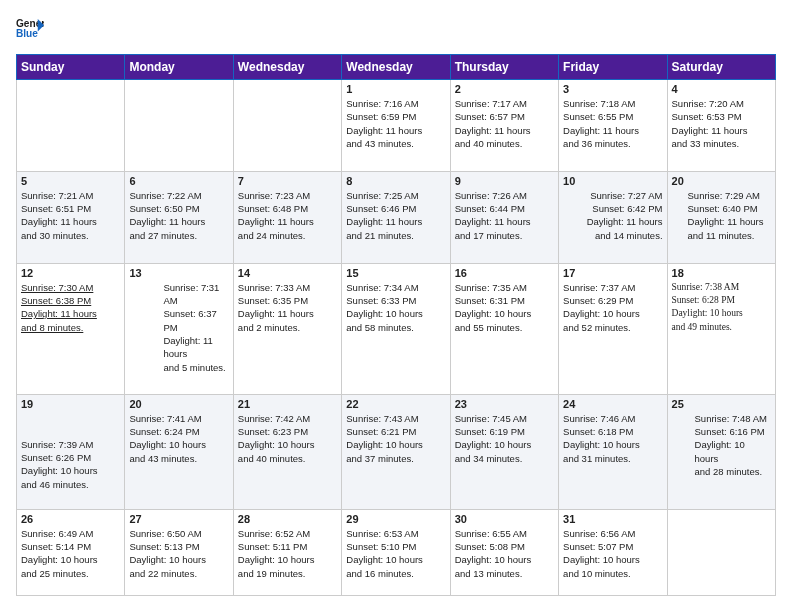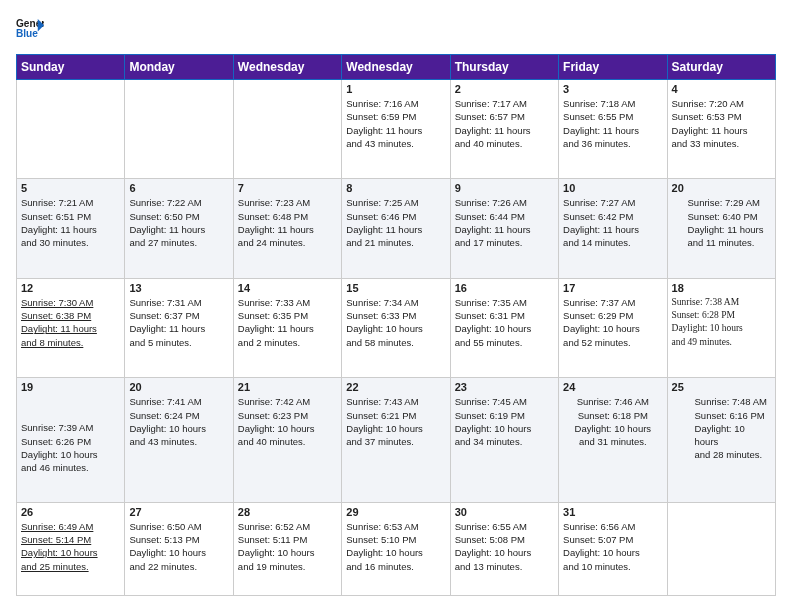--- a/index.html
+++ b/index.html
@@ -185,21 +185,21 @@
           </td>
           <td>
             <div class="day-num">9</div>
             <div class="day-info" style="white-space: pre-line;">Sunrise: 7:26 AM
 Sunset: 6:44 PM
 Daylight: 11 hours
 and 17 minutes.</div>
           </td>
           <td>
             <div class="day-num">10</div>
-            <div class="day-info" style="white-space: pre-line;">Sunrise: 7:27 AM
+            <div class="day-info" style="white-space: pre-line; text-align: right;">Sunrise: 7:27 AM
 Sunset: 6:42 PM
 Daylight: 11 hours
 and 14 minutes.</div>
           </td>
           <td>
             <div class="day-num">20</div>
             <div class="day-info" style="white-space: pre-line; margin-left: 16px;">Sunrise: 7:29 AM
 Sunset: 6:40 PM
 Daylight: 11 hours
 and 11 minutes.</div>
@@ -208,21 +208,21 @@
         <tr>
           <td>
             <div class="day-num">12</div>
             <div class="day-info" style="white-space: pre-line; text-decoration: underline;">Sunrise: 7:30 AM
 Sunset: 6:38 PM
 Daylight: 11 hours
 and 8 minutes.</div>
           </td>
           <td>
             <div class="day-num">13</div>
-            <div class="day-info" style="white-space: pre-line;">Sunrise: 7:31 AM
+            <div class="day-info" style="white-space: pre-line; margin-left: 34px;">Sunrise: 7:31 AM
 Sunset: 6:37 PM
 Daylight: 11 hours
 and 5 minutes.</div>
           </td>
           <td>
             <div class="day-num">14</div>
             <div class="day-info" style="white-space: pre-line;">Sunrise: 7:33 AM
 Sunset: 6:35 PM
 Daylight: 11 hours
 and 2 minutes.</div>
@@ -287,37 +287,37 @@
           </td>
           <td>
             <div class="day-num">23</div>
             <div class="day-info" style="white-space: pre-line;">Sunrise: 7:45 AM
 Sunset: 6:19 PM
 Daylight: 10 hours
 and 34 minutes.</div>
           </td>
           <td>
             <div class="day-num">24</div>
-            <div class="day-info" style="white-space: pre-line; text-align: center;">Sunrise: 7:46 AM
+            <div class="day-info" style="white-space: pre-line;">Sunrise: 7:46 AM
 Sunset: 6:18 PM
 Daylight: 10 hours
 and 31 minutes.</div>
           </td>
           <td>
             <div class="day-num">25</div>
             <div class="day-info" style="white-space: pre-line; margin-left: 23px;">Sunrise: 7:48 AM
 Sunset: 6:16 PM
 Daylight: 10 hours
 and 28 minutes.</div>
           </td>
         </tr>
         <tr>
           <td>
             <div class="day-num">26</div>
-            <div class="day-info" style="white-space: pre-line; text-decoration: underline;">Sunrise: 6:49 AM
+            <div class="day-info" style="white-space: pre-line;">Sunrise: 6:49 AM
 Sunset: 5:14 PM
 Daylight: 10 hours
 and 25 minutes.</div>
           </td>
           <td>
             <div class="day-num">27</div>
             <div class="day-info" style="white-space: pre-line;">Sunrise: 6:50 AM
 Sunset: 5:13 PM
 Daylight: 10 hours
 and 22 minutes.</div>

